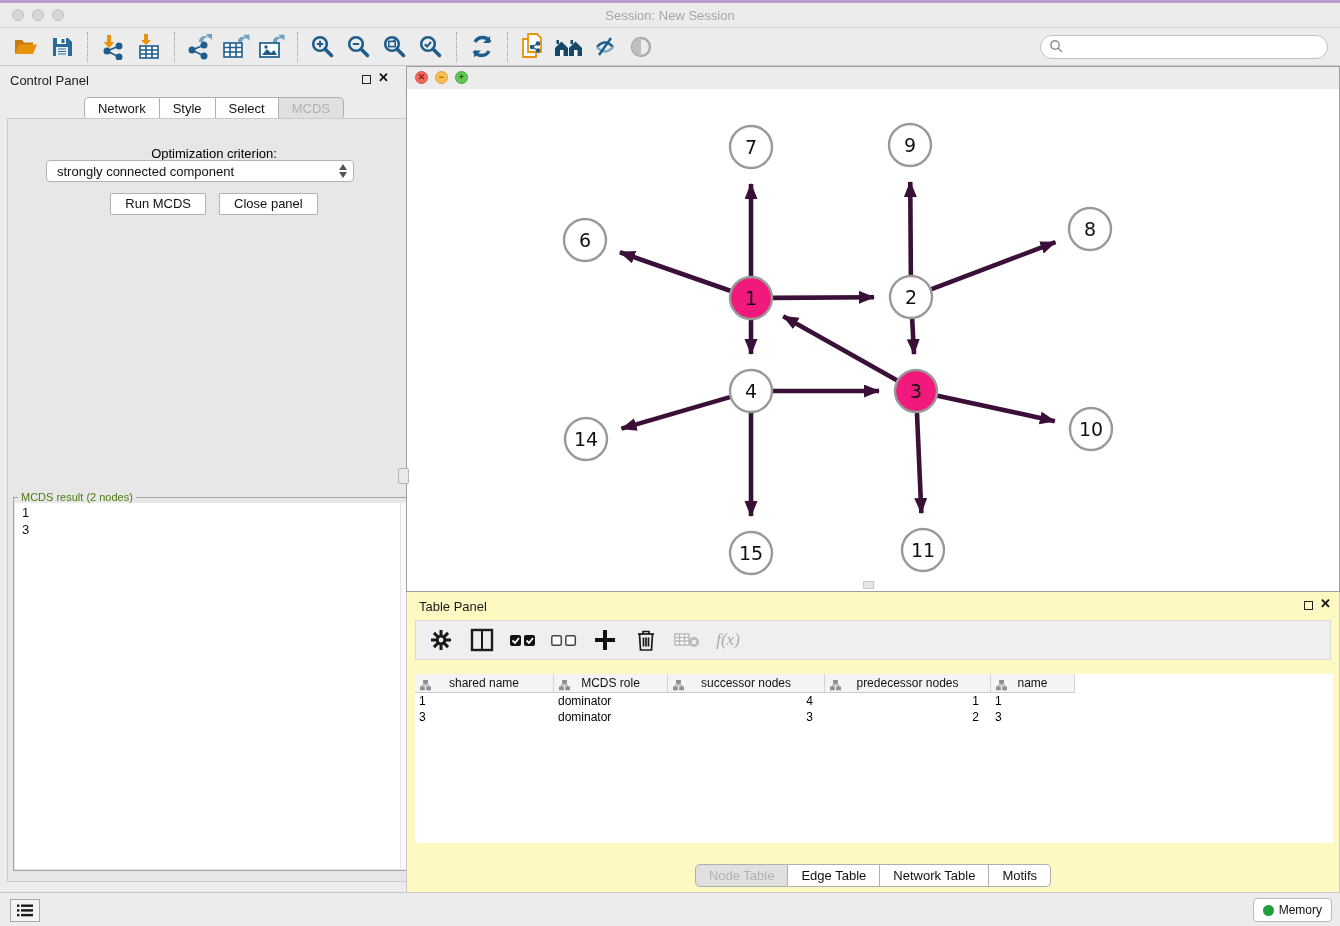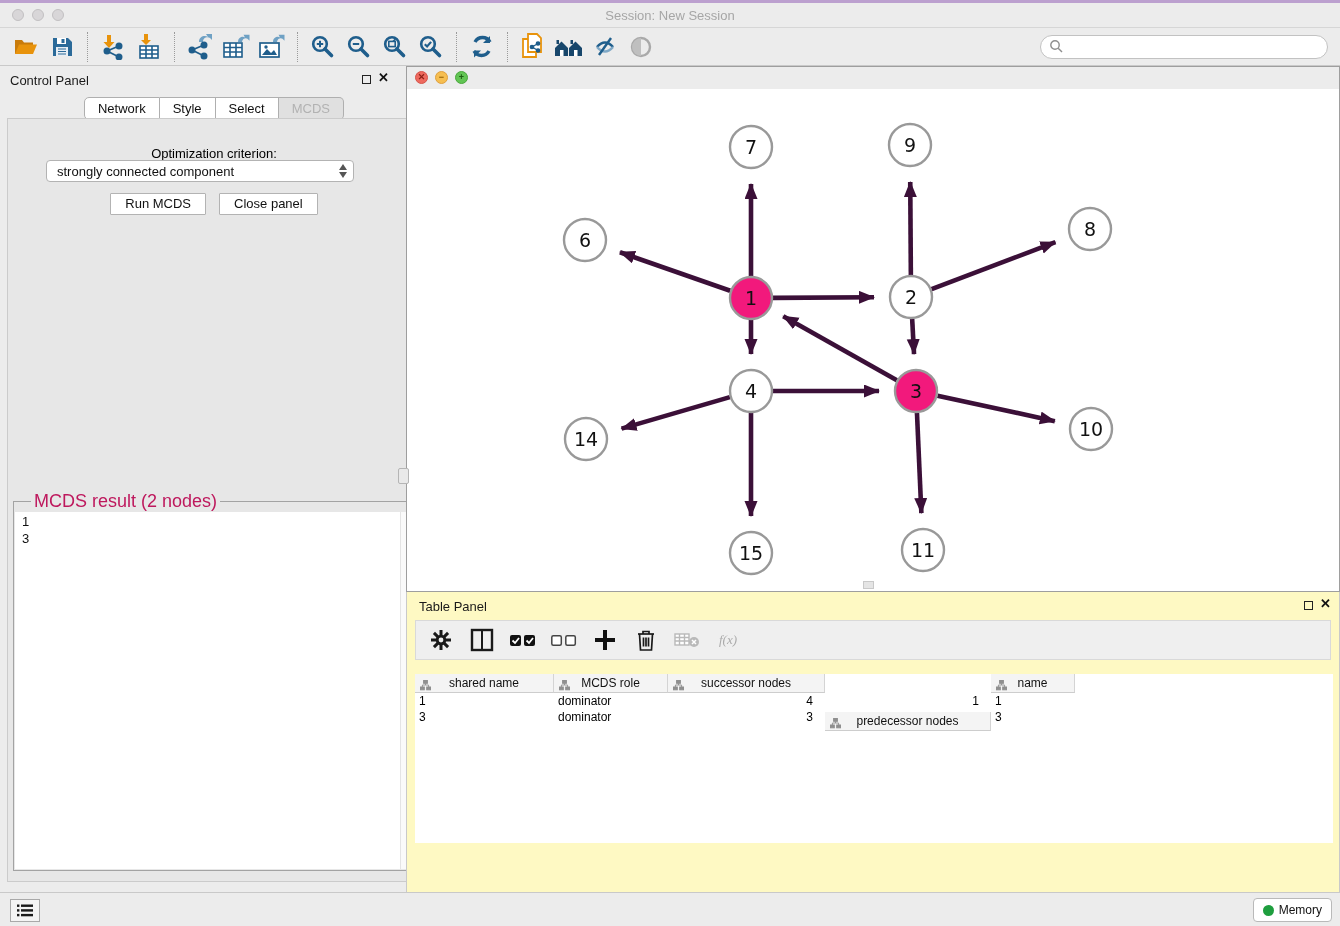--- a/index.html
+++ b/index.html
@@ -36,41 +36,41 @@
   .opt-label{margin-top:27px;text-align:center;font-size:13px;color:#000;}
   .dropdown{position:absolute;left:38px;width:308px;top:41px;height:22px;background:#fff;
             border:1px solid #B3B3B3;border-radius:4px;font-size:13px;line-height:22px;
             padding-left:10px;box-sizing:border-box;}
   .dd-arrows{position:absolute;right:6px;top:3px;display:flex;flex-direction:column;gap:2px;}
   .btn-row{position:absolute;left:0;right:0;top:74px;display:flex;justify-content:center;gap:13px;}
   .mac-btn{height:22px;line-height:20px;background:#fff;border:1px solid #B3B3B3;border-radius:1px;
            font-size:13px;padding:0 14px;box-sizing:border-box;text-align:center;}
   .result-fieldset{position:absolute;left:5px;right:5px;top:372px;bottom:10px;
                    border:1px solid #A3A3A3;margin:0;padding:0;background:transparent;}
-  .result-fieldset legend{font-size:18px;margin-left:17px;padding:0 3px;color:#be185d;}
+  .result-fieldset legend{font-size:11px;margin-left:4px;padding:0 3px;color:#4d7c0f;}
   .result-area{position:absolute;left:1px;right:1px;top:0;bottom:1px;background:#fff;overflow:hidden;}
   .result-text{padding:1px 0 0 7px;font-size:13px;line-height:17px;white-space:pre;}
   .result-scroll{position:absolute;right:0;top:0;bottom:0;width:12px;background:#FAFAFA;border-left:1px solid #E4E4E4;}
   
   .net-window{position:absolute;left:406px;top:66px;width:934px;height:526px;background:#fff;
               border:1px solid #9E9E9E;box-sizing:border-box;}
   .net-titlebar{position:absolute;left:0;top:0;right:0;height:22px;background:#ECECEC;border-bottom:1px solid #C8C8C8;}
   .traffic{position:absolute;top:4px;width:13px;height:13px;border-radius:50%;box-sizing:border-box;
            display:flex;align-items:center;justify-content:center;font-size:9px;font-weight:bold;line-height:1;}
   .net-title{position:absolute;left:0;right:0;top:3px;text-align:center;font-size:13px;color:#111;}
   .net-canvas{position:absolute;left:0;top:22px;right:0;bottom:0;background:#fff;}
   .v-grip{position:absolute;left:398px;top:468px;width:9px;height:14px;background:#E9E9E9;border:1px solid #B5B5B5;border-radius:2px;z-index:5;}
   .c-grip{position:absolute;left:456px;bottom:2px;width:9px;height:6px;background:#E5E5E5;border:1px solid #C9C9C9;}
   
   .table-panel{position:absolute;left:406px;top:592px;width:934px;height:300px;background:#fef9c3;
                border-left:1px solid #C9C9C9;border-right:1px solid #C9C9C9;box-sizing:border-box;}
   .tp-toolbar{position:absolute;left:8px;right:8px;top:28px;height:40px;background:#EFEFEF;
               border:1px solid #D9D9D9;display:flex;align-items:center;padding-left:12px;gap:15px;box-sizing:border-box;}
   .tp-icon{width:26px;height:26px;display:flex;align-items:center;justify-content:center;}
-  .fx{font-family:"Liberation Serif",serif;font-style:italic;font-size:13px;color:#ABABAB;}
+  .fx{font-family:"Liberation Serif",serif;font-style:italic;font-size:17px;color:#ABABAB;}
   .dt-table{position:absolute;left:8px;top:82px;width:918px;}
   .dt-header{display:flex;height:19px;background:#fff;}
   .dt-hcell{position:relative;height:19px;background:#F4F4F4;border-right:1px solid #D4D4D4;
             border-bottom:1px solid #CDCDCD;box-sizing:border-box;font-size:12px;line-height:18px;text-align:center;color:#111;}
   .dt-hicon{position:absolute;left:5px;top:4px;}
   .dt-body{background:#fff;height:150px;}
   .dt-row{display:flex;height:16px;}
   .dt-cell{font-size:12px;line-height:16px;box-sizing:border-box;padding:0 4px;color:#000;overflow:hidden;}
   .tp-tabs{position:absolute;left:0;right:0;top:272px;display:flex;justify-content:center;}
   
@@ -456,21 +456,21 @@
               </g>
             </svg></span><span>MCDS role</span></div>
         <div class="dt-hcell" style="width: 157px;"><span class="dt-hicon"><svg width="11" height="11" viewBox="0 0 11 11">
               <g fill="#8F8F8F" stroke="#8F8F8F">
                 <rect x="3.6" y="0.5" width="3.8" height="2.8"></rect>
                 <rect x="0.5" y="7" width="3.8" height="2.8"></rect>
                 <rect x="6.7" y="7" width="3.8" height="2.8"></rect>
                 <path d="M5.5 3.3 v1.7 M2.4 7 V5 h6.2 v2" fill="none" stroke-width="0.9"></path>
               </g>
             </svg></span><span>successor nodes</span></div>
-        <div class="dt-hcell" style="width: 166px; margin-top: 38px;"><span class="dt-hicon"><svg width="11" height="11" viewBox="0 0 11 11">
+        <div class="dt-hcell" style="width: 166px;"><span class="dt-hicon"><svg width="11" height="11" viewBox="0 0 11 11">
               <g fill="#8F8F8F" stroke="#8F8F8F">
                 <rect x="3.6" y="0.5" width="3.8" height="2.8"></rect>
                 <rect x="0.5" y="7" width="3.8" height="2.8"></rect>
                 <rect x="6.7" y="7" width="3.8" height="2.8"></rect>
                 <path d="M5.5 3.3 v1.7 M2.4 7 V5 h6.2 v2" fill="none" stroke-width="0.9"></path>
               </g>
             </svg></span><span>predecessor nodes</span></div>
         <div class="dt-hcell" style="width: 84px;"><span class="dt-hicon"><svg width="11" height="11" viewBox="0 0 11 11">
               <g fill="#8F8F8F" stroke="#8F8F8F">
                 <rect x="3.6" y="0.5" width="3.8" height="2.8"></rect>
@@ -491,20 +491,26 @@
         <div class="dt-row">
           <div class="dt-cell" style="width: 139px; text-align: left;">3</div>
           <div class="dt-cell" style="width: 114px; text-align: left;">dominator</div>
           <div class="dt-cell" style="width: 157px; text-align: right; padding-right: 12px;">3</div>
           <div class="dt-cell" style="width: 166px; text-align: right; padding-right: 12px;">2</div>
           <div class="dt-cell" style="width: 84px; text-align: left;">3</div>
         </div>
       </div>
   </div>
 
+  <div class="tp-tabs seg-row" style="position:absolute;top:272px">
+      <div class="seg-tab seg-active">Node Table</div>
+      <div class="seg-tab">Edge Table</div>
+      <div class="seg-tab">Network Table</div>
+      <div class="seg-tab">Motifs</div>
+    </div>
 </div>
 
 <div class="statusbar">
   <div class="list-btn">
     <svg width="16" height="13" viewBox="0 0 16 13">
         <g fill="#1a1a1a">
           <rect x="0" y="0.5" width="2.4" height="2.4"></rect>
           <rect x="4" y="0.5" width="12" height="2.4"></rect>
           <rect x="0" y="5.2" width="2.4" height="2.4"></rect>
           <rect x="4" y="5.2" width="12" height="2.4"></rect>

